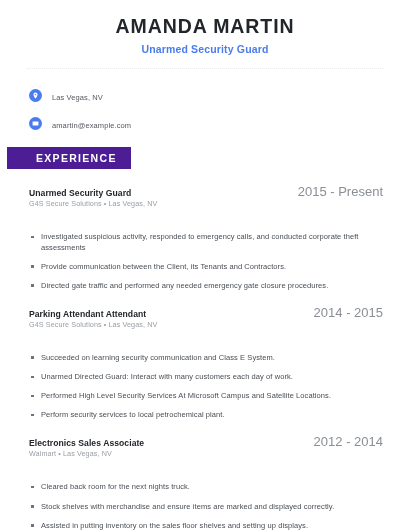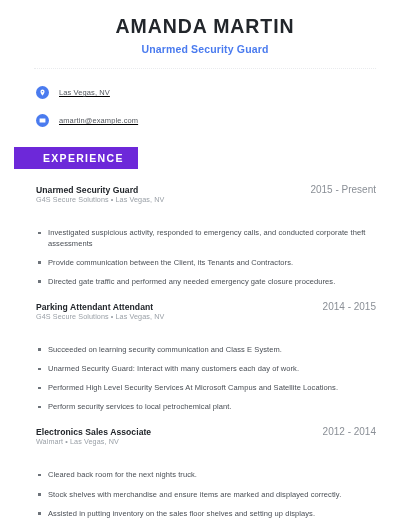--- a/index.html
+++ b/index.html
@@ -10,21 +10,21 @@
     background: #ffffff;
     font-family: "Liberation Sans", sans-serif;
     overflow: hidden;
   }
 
   .page {
     width: 410px;
     height: 412px;
     position: relative;
     background: #ffffff;
-    padding: 0 32px;
+    padding: 0 25px;
   }
 
   
   .header { padding-top: 14px; text-align: center; }
 
   .full-name {
     font-size: 19.5px;
     font-weight: bold;
     letter-spacing: 0.9px;
     color: #22262b;
@@ -45,24 +45,23 @@
     height: 0;
   }
   .divider.header-div { margin: 13px 2px 0 2px; }
   .divider.exp-div    { margin: 14px 2px 0 2px; }
 
   
   .contacts { padding: 14px 0 0 4px; }
 
   .contact-row {
     display: flex;
-    align-items: center;
+    align-items: flex-end;
     height: 19px;
     margin-bottom: 9px;
-    text-decoration: underline;
   }
 
   .c-icon {
     width: 13px;
     height: 13px;
     border-radius: 50%;
     background: #4a7bef;
     display: flex;
     align-items: center;
     justify-content: center;
@@ -73,21 +72,21 @@
 
   .contact-text {
     font-size: 7.5px;
     color: #55595f;
     letter-spacing: 0.1px;
   }
 
   
   .section-badge {
     display: inline-block;
-    background: #6d28d9;
+    background: #4c1d95;
     color: #ffffff;
     font-size: 10.5px;
     font-weight: bold;
     letter-spacing: 1.3px;
     padding: 5px 14px 5px 11px;
     margin-left: -18px;
     padding-left: 29px;
   }
   .badge-wrap { margin-top: 17px; }
 
@@ -104,21 +103,21 @@
   }
 
   .job-role {
     font-size: 8.6px;
     font-weight: bold;
     color: #22262b;
     letter-spacing: 0.05px;
   }
 
   .job-dates {
-    font-size: 10px;
+    font-size: 13px;
     color: #8a8f96;
     white-space: nowrap;
     padding-left: 10px;
   }
 
   .job-meta {
     font-size: 7.2px;
     color: #9aa0a7;
     margin-top: 0;
     letter-spacing: 0.1px;
@@ -202,21 +201,21 @@
     </div>
 
     <div class="job">
       <div class="job-head">
         <span class="job-role">Parking Attendant Attendant</span>
         <span class="job-dates">2014 - 2015</span>
       </div>
       <div class="job-meta">G4S Secure Solutions  •  Las Vegas, NV</div>
       <ul class="bullets">
         <li>Succeeded on learning security communication and Class E System.</li>
-        <li>Unarmed Security Guard: Interact with many customers each day of work.</li>
+        <li>Unarmed Directed Guard: Interact with many customers each day of work.</li>
         <li>Performed High Level Security Services At Microsoft Campus and Satellite Locations.</li>
         <li>Perform security services to local petrochemical plant.</li>
       </ul>
     </div>
 
     <div class="job">
       <div class="job-head">
         <span class="job-role">Electronics Sales Associate</span>
         <span class="job-dates">2012 - 2014</span>
       </div>

